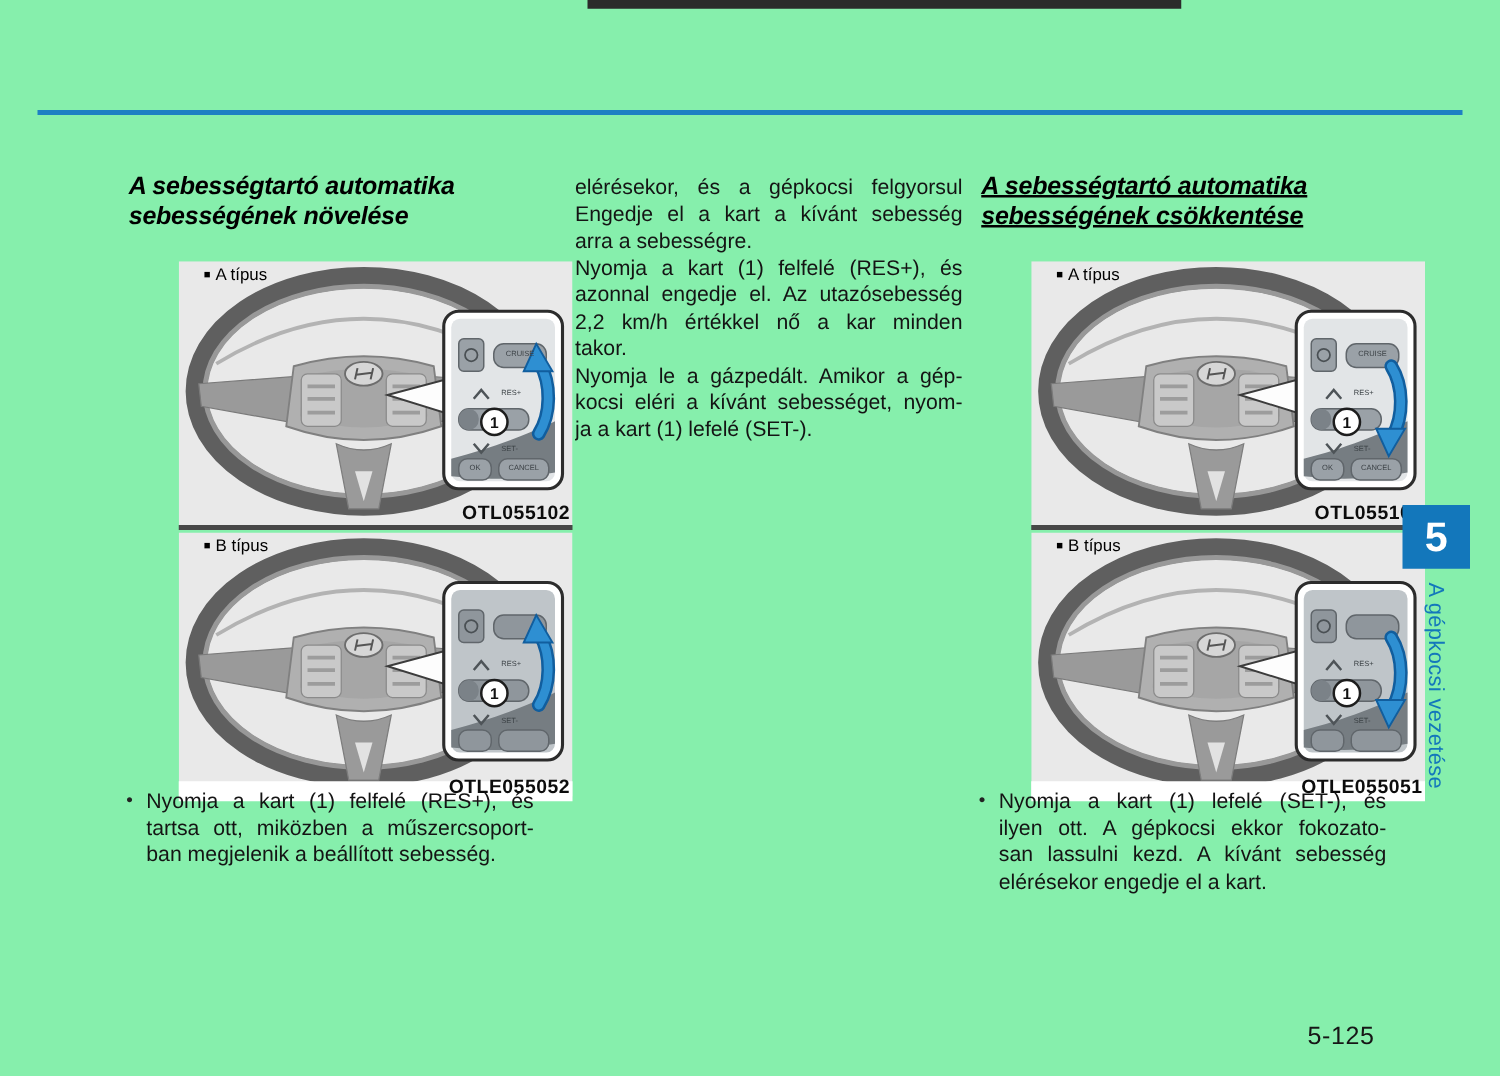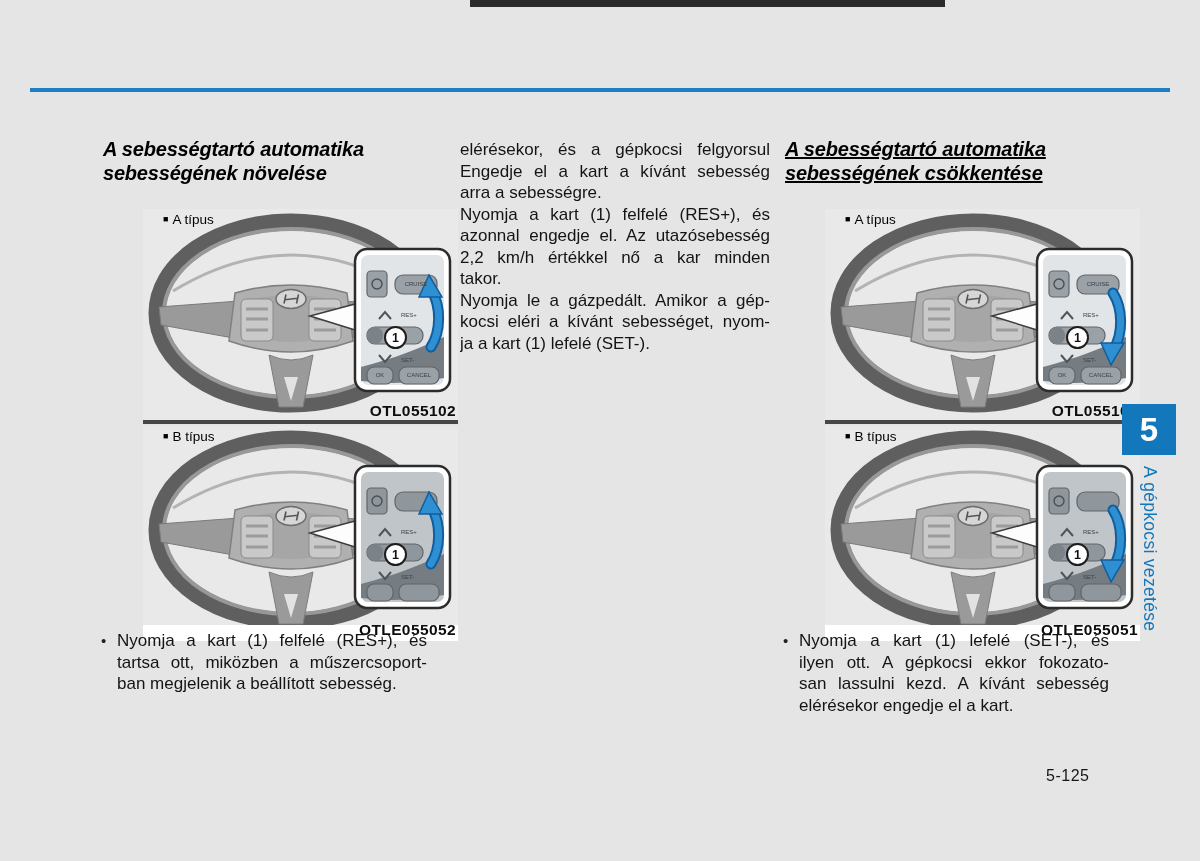--- a/index.html
+++ b/index.html
@@ -1,16 +1,16 @@
 <!DOCTYPE html>
 <html><head>
 <meta charset="utf-8">
 <style>
   html,body{margin:0;padding:0;background:#fff;}
-  .page{position:relative;width:1200px;height:861px;background:#e5e5e5;overflow:hidden;
+  .page{position:relative;width:1200px;height:861px;background:#86efac;overflow:hidden;
         font-family:"Liberation Sans",sans-serif;color:#111;}
   .abs{position:absolute;}
 
   .top-bar{left:470px;top:0;width:475px;height:7px;background:#2b2b2b;}
   .header-rule{left:30px;top:88px;width:1140px;height:4px;background:#1d80c3;}
 
   .heading{font-style:italic;font-weight:bold;font-size:20px;line-height:23.5px;
            letter-spacing:-0.2px;color:#000;width:312px;}
   .heading-left{left:103px;top:138px;}
   .heading-right{left:785px;top:138px;text-decoration:underline;}
@@ -54,21 +54,21 @@
   .lab-cancel{left:256px;top:163px;width:40px;}
 
   
   .chapter-tab{left:1122px;top:404px;width:54px;height:51px;background:#1377bb;color:#fff;
                display:flex;align-items:center;justify-content:center;
                font-size:33px;font-weight:bold;}
   .chapter-title{left:1122px;top:466px;width:54px;height:200px;display:flex;justify-content:center;
                  color:#1377bb;font-size:17.5px;letter-spacing:0.3px;}
   .chapter-title span{writing-mode:vertical-rl;text-orientation:mixed;}
 
-  .page-number{left:1046px;top:767px;font-size:16px;color:#161616;letter-spacing:0.5px;}
+  .page-number{left:1046px;top:818px;font-size:20px;color:#161616;letter-spacing:0.5px;}
 </style>
 </head>
 <body>
 
 <svg width="0" height="0" style="position:absolute" aria-hidden="true">
   <defs>
     <symbol id="wheel-photo" viewBox="0 0 315 215">
       <rect x="0" y="0" width="315" height="211" fill="#e9e9e9"></rect>
       <g>
         <ellipse cx="148" cy="104" rx="134" ry="91" fill="none" stroke="#5f5f5f" stroke-width="17"></ellipse>

